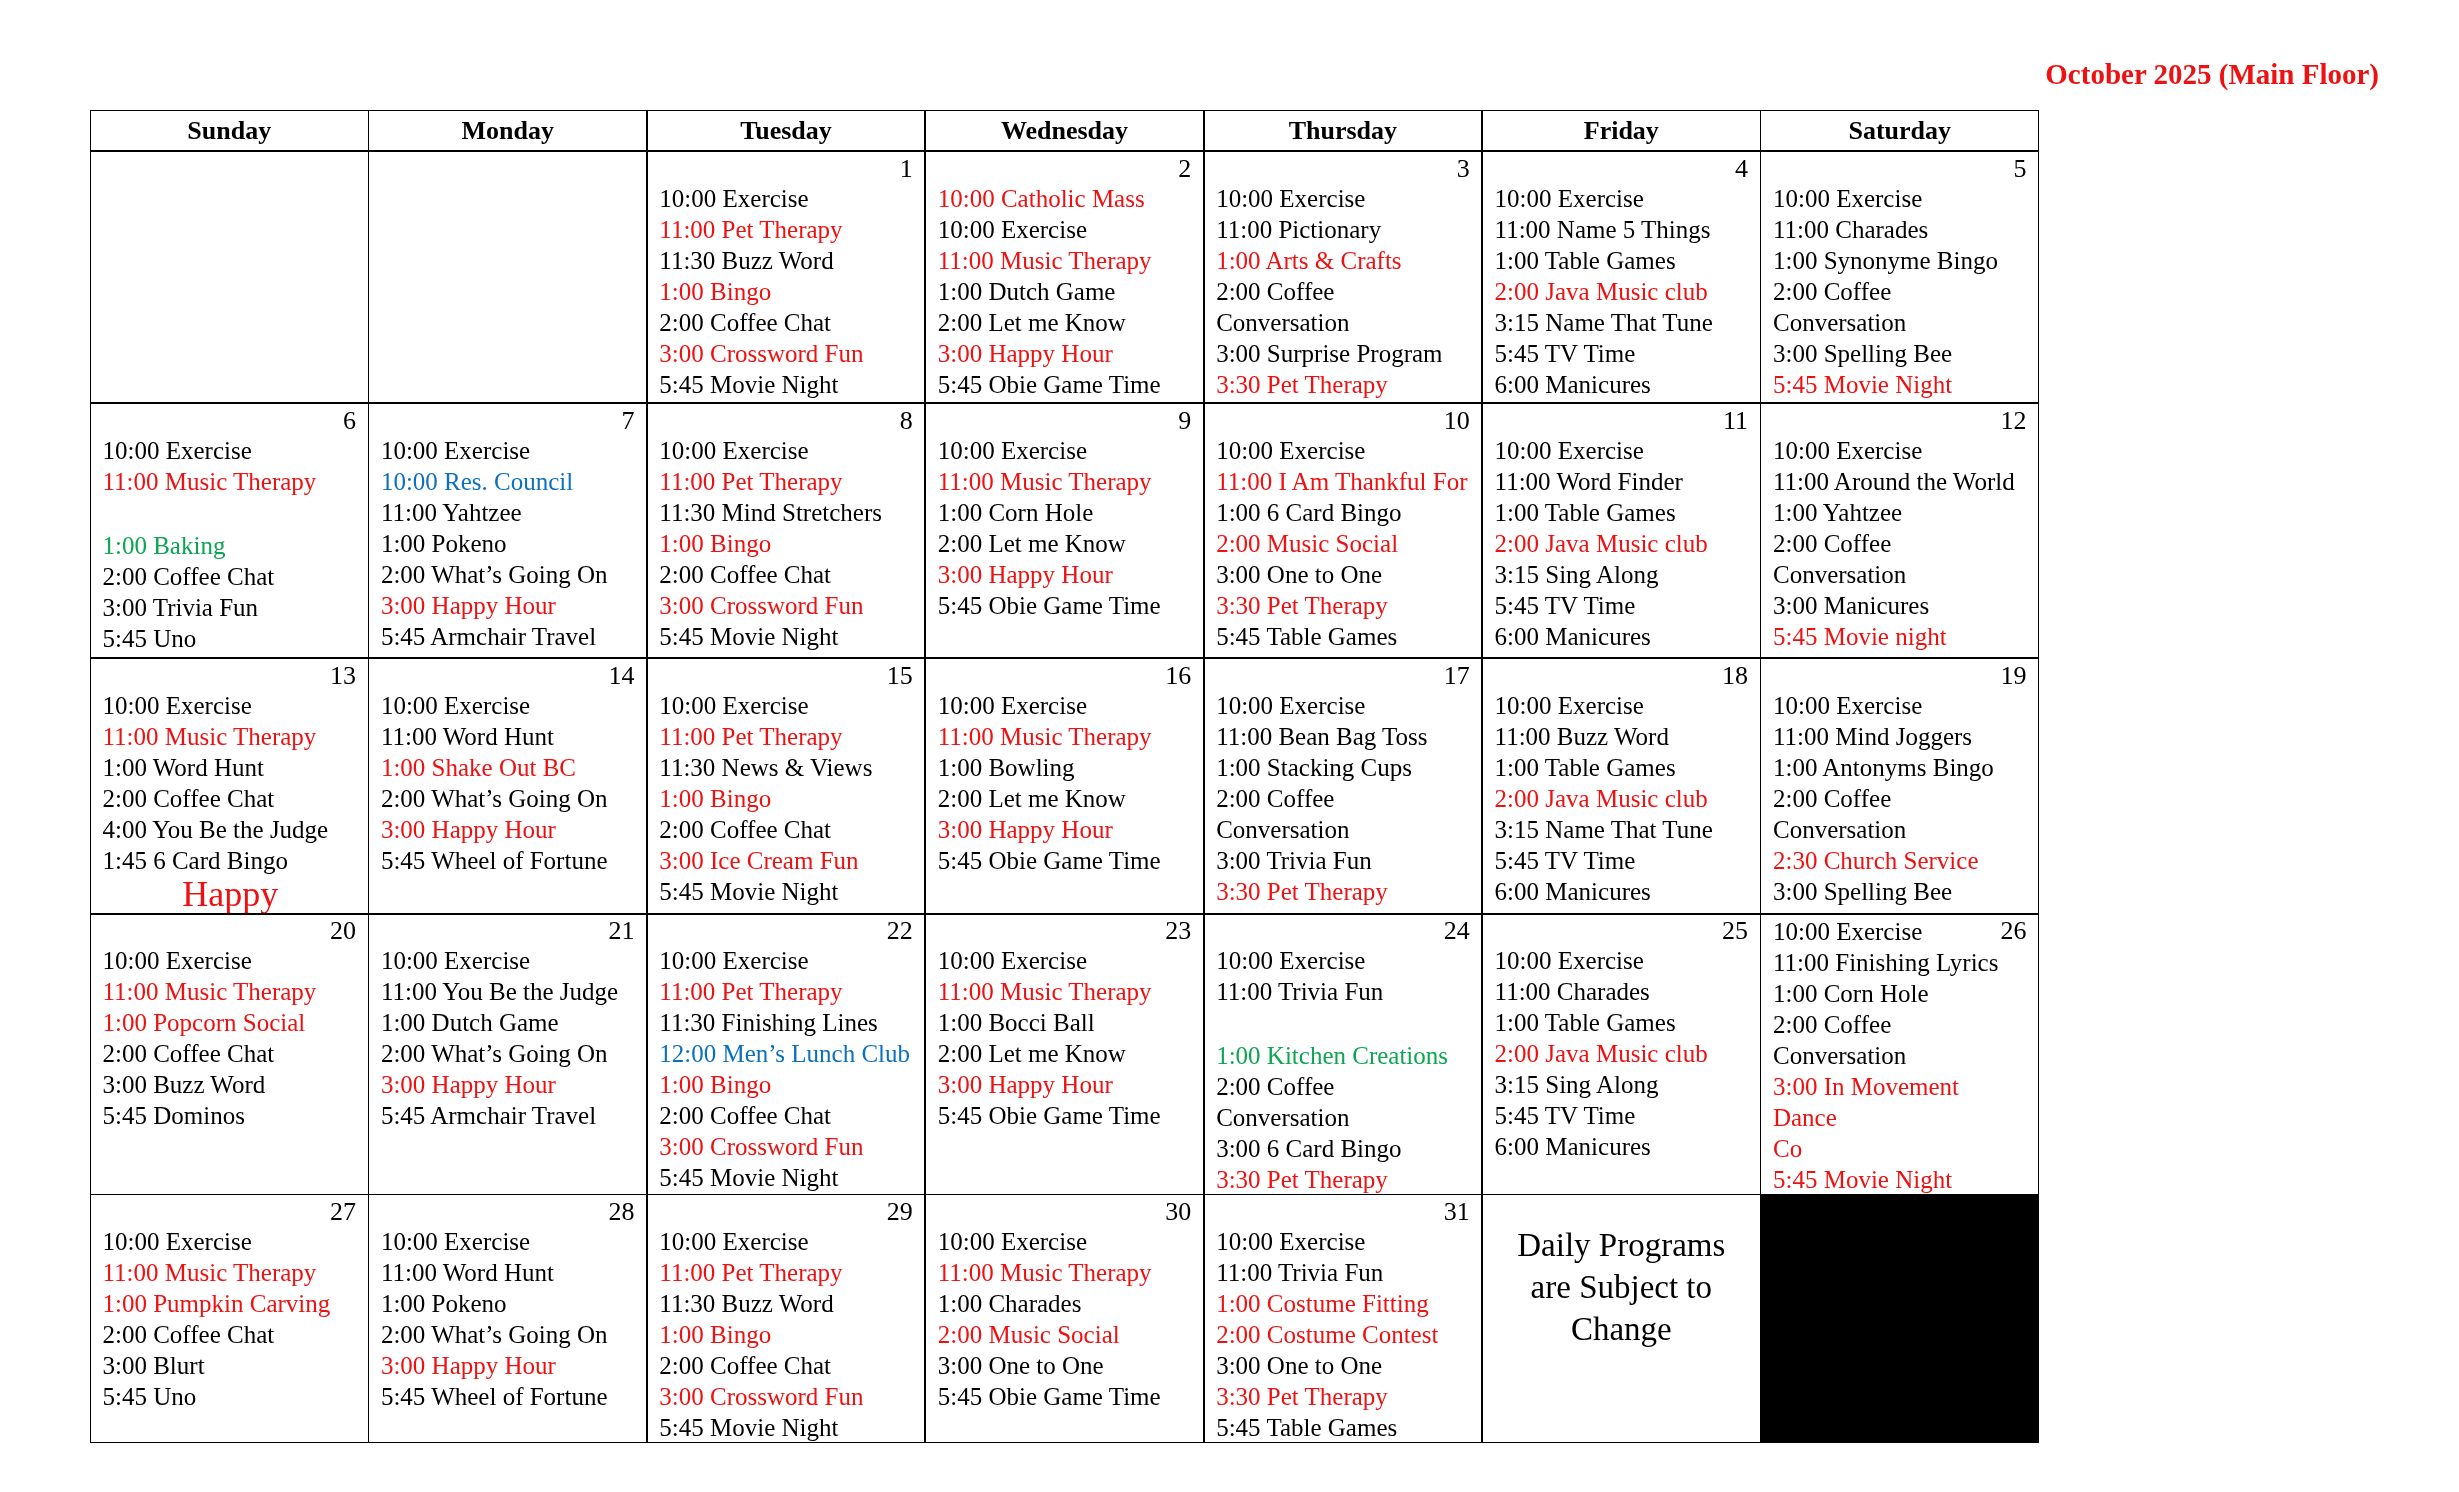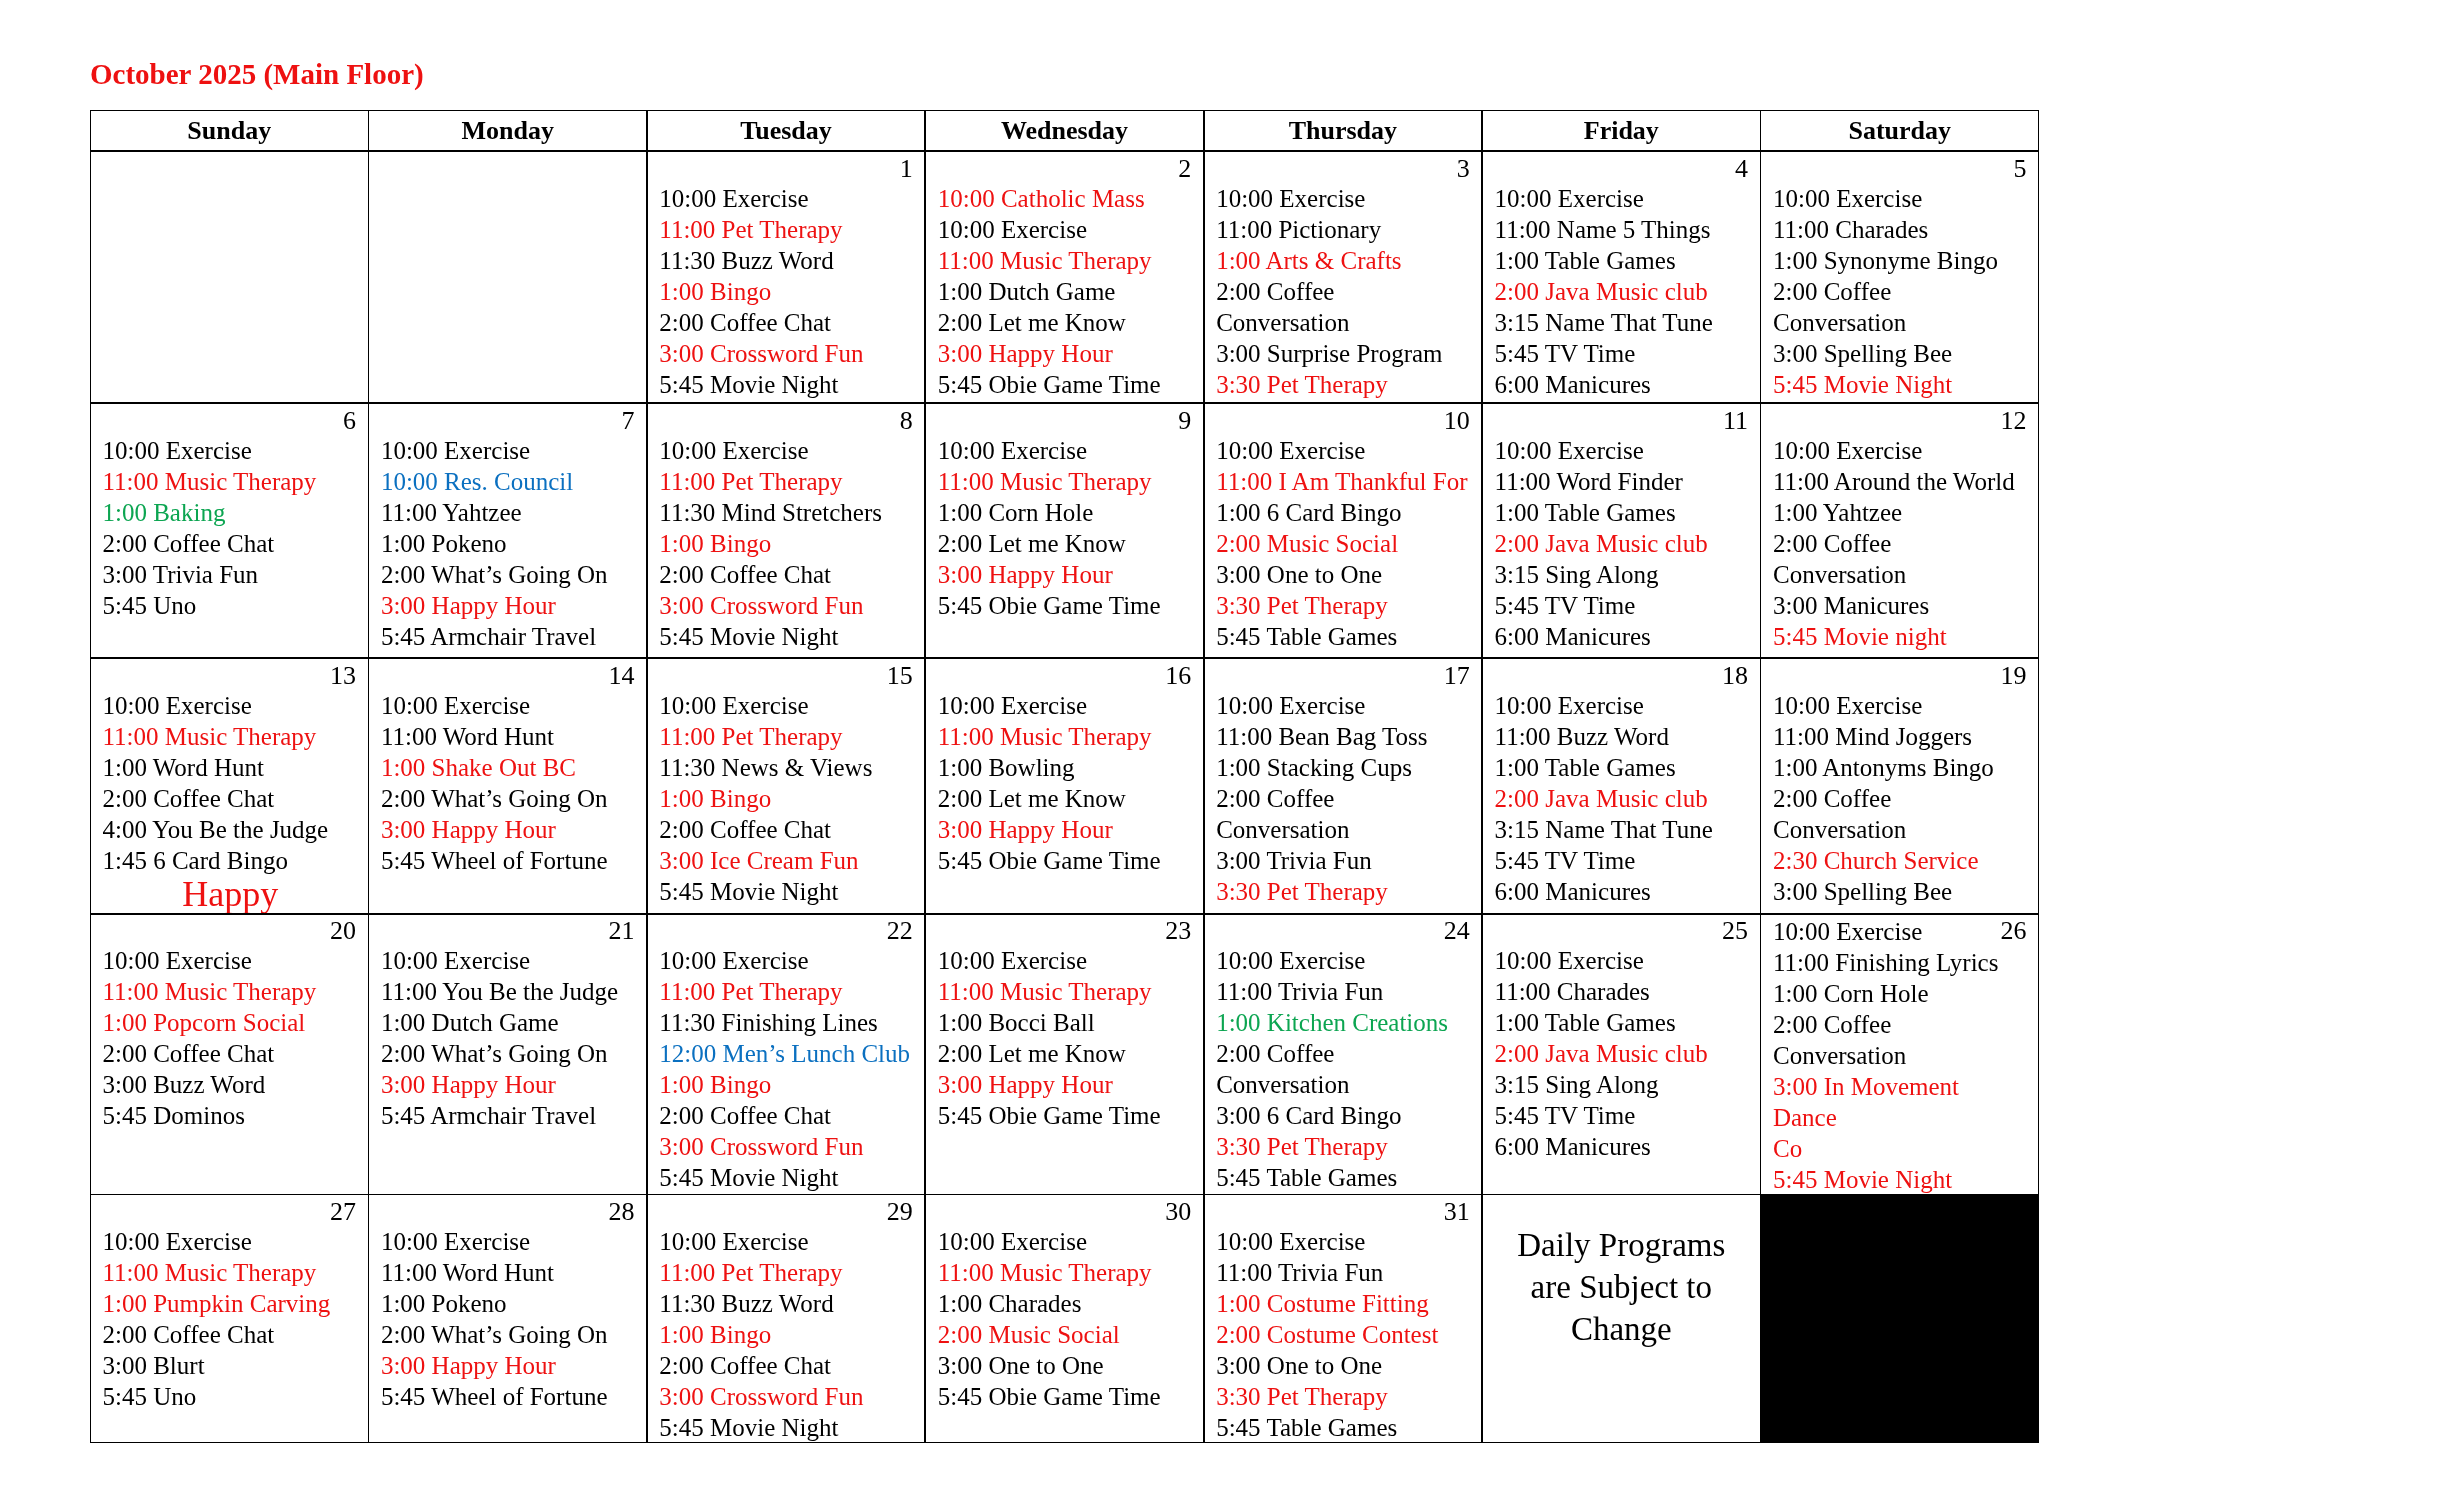--- a/index.html
+++ b/index.html
@@ -1,20 +1,20 @@
 <!DOCTYPE html>
 <html style="--red: #ee1111; --green: #0ca551; --blue: #0b70c0; --note-bg: #aec4e6;"><head>
 <meta charset="utf-8">
 <style>
   html,body{margin:0;padding:0;background:#ffffff;}
   body{width:2459px;height:1493px;font-family:"Liberation Serif","DejaVu Serif",serif;color:#000;}
   .page{position:relative;width:2459px;height:1493px;background:#fff;overflow:hidden;}
   .cal-title{
     position:absolute;top:58px;left:90px;width:2289px;
-    text-align:left;font-weight:bold;font-size:29px;line-height:33px;
+    text-align:right;font-weight:bold;font-size:29px;line-height:33px;
     color:var(--red,#ee1111);
   }
   .grid{
     position:absolute;top:110px;left:90px;width:1949px;
     box-sizing:border-box;border:1.9px solid #000;background:#000;
     display:grid;grid-template-columns:repeat(7,1fr);
     grid-template-rows:39px 250px 253px 254px 279px 247px;
     gap:1.9px;
   }
   .head{
@@ -23,21 +23,21 @@
   }
   .cell{
     background:#fff;box-sizing:border-box;position:relative;
     padding:1.9px 9.6px 0 11.5px;overflow:hidden;
   }
   .num{text-align:right;font-size:26px;line-height:29px;padding-right:1.9px;}
   .cell.tight .num{float:right;}
   .ev{font-size:25px;line-height:31px;white-space:pre-wrap;}
   .c-black{color:#000;}
   .c-red{color:var(--red,#ee1111);}
-  .c-green{color:var(--green,#0ca551);}
+  .c-green{color:var(--green,#0ca551);margin-top:33px;}
   .c-blue{color:var(--blue,#0b70c0);}
   .hday{
     text-align:center;font-size:36px;line-height:33px;margin-top:2.9px;
     color:var(--red,#ee1111);font-weight:normal;
   }
   .cell.notecell{padding:0;}
   .note-box{
     background:var(--note-bg,#aec4e6);
     height:calc(100% - 13.4px);box-sizing:border-box;
     display:flex;align-items:center;justify-content:center;

